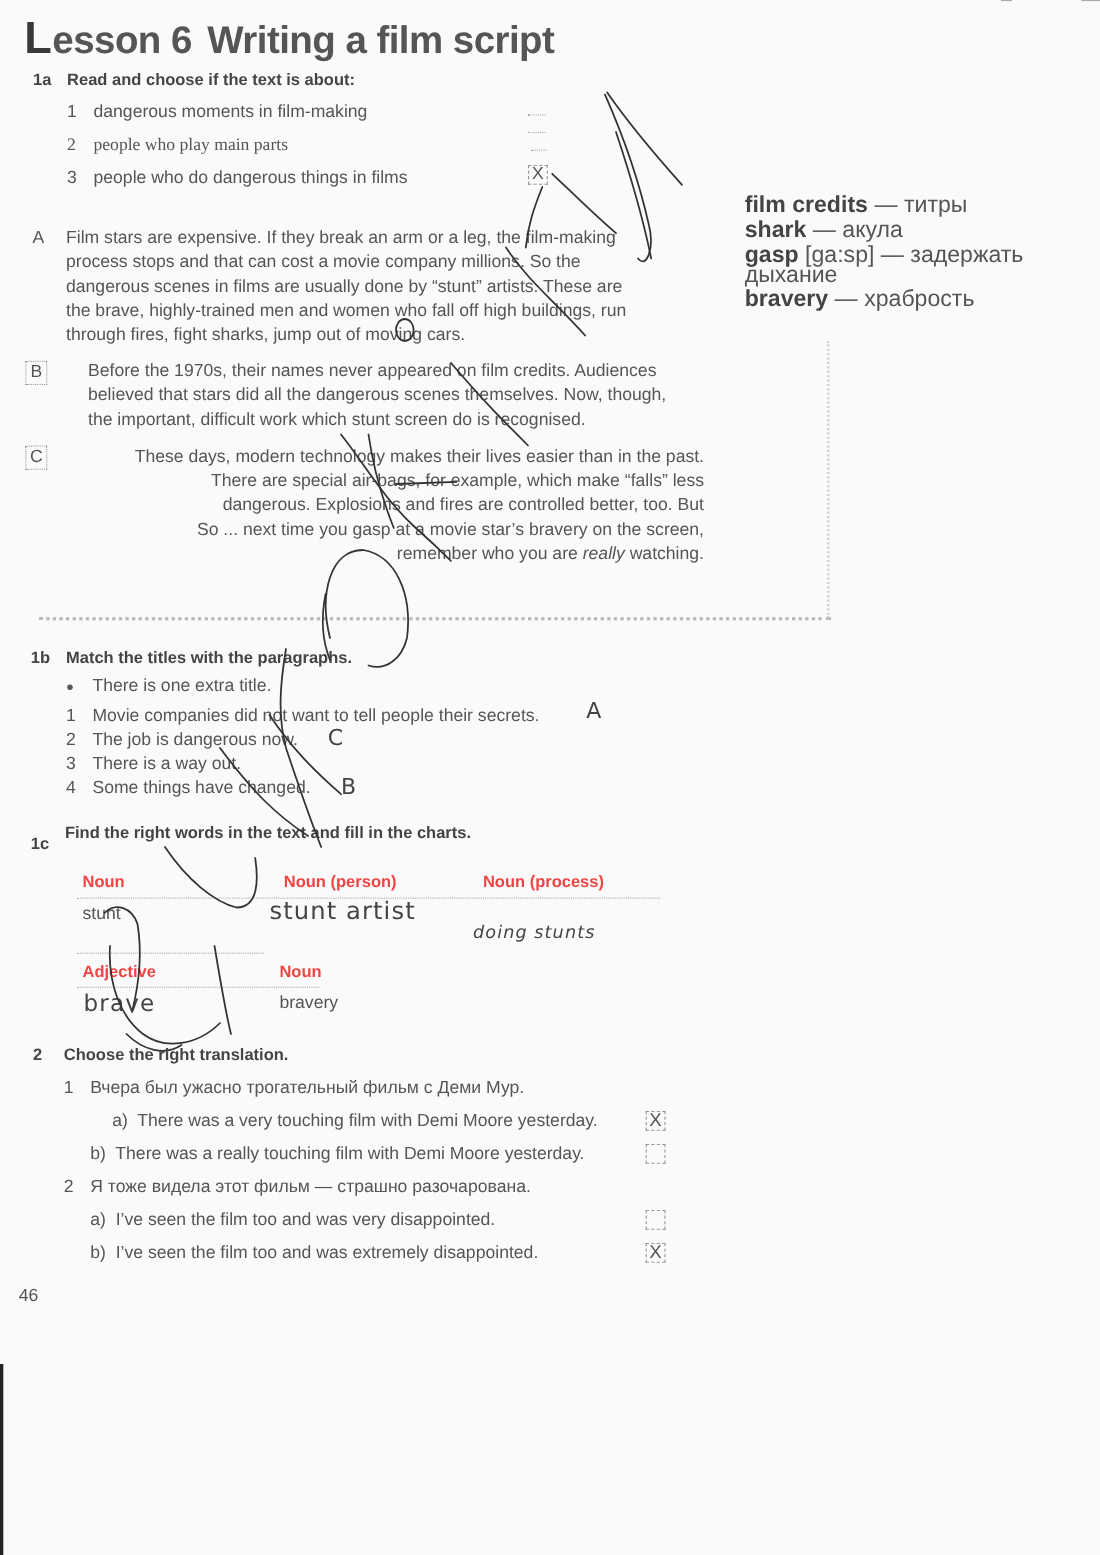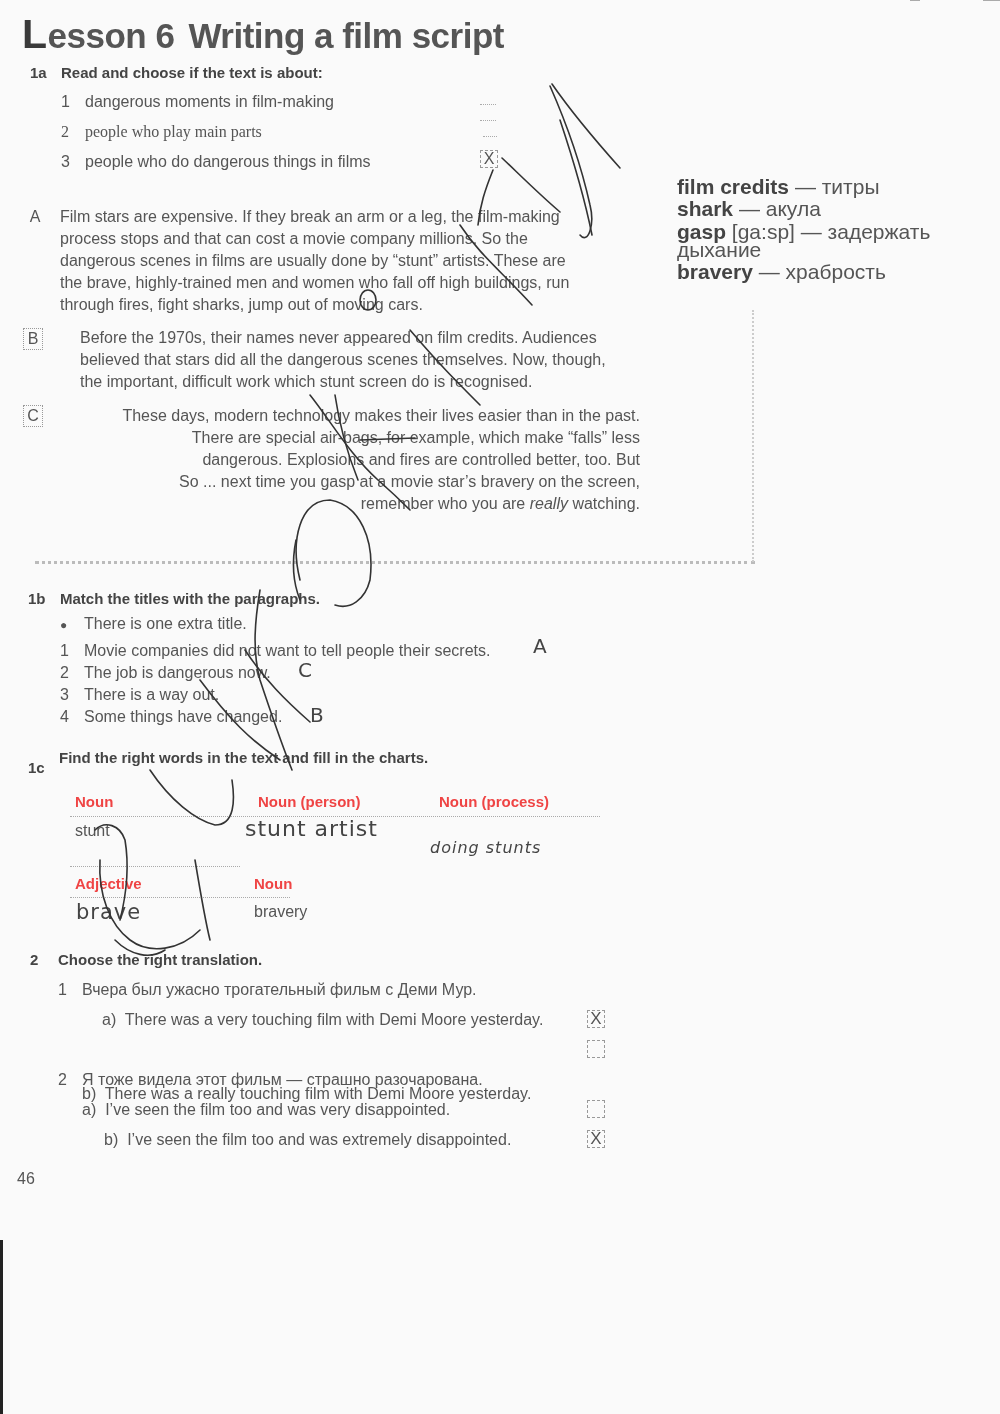--- a/index.html
+++ b/index.html
@@ -122,27 +122,27 @@
 <div class="abs dots" style="left:70px; top:897px; width:220px;"></div>
 <div class="abs hand" style="left:76px; top:900px; font-size:21px; font-style:normal;">brave</div>
 <div class="abs gval" style="left:254px; top:903px;">bravery</div>
 
 <div class="abs sec-num" style="left:30px; top:951px;">2</div>
 <div class="abs sec-head" style="left:58px; top:951px;">Choose the right translation.</div>
 
 <div class="abs item" style="left:58px; top:981px;"><span class="n">1</span><span>Вчера был ужасно трогательный фильм с Деми Мур.</span></div>
 <div class="abs item" style="left:82px; top:1011px;margin-left:20px;"><span>a)</span>&nbsp; <span>There was a very touching film with Demi Moore yesterday.</span></div>
 <div class="abs cbox" style="left:587px; top:1010px; text-align:center; line-height:16px; font-size:17px; color:#555;">X</div>
-<div class="abs item" style="left:82px; top:1041px;margin-top:44px;"><span>b)</span>&nbsp; <span>There was a really touching film with Demi Moore yesterday.</span></div>
+<div class="abs item" style="left:82px; top:1041px;"><span>b)</span>&nbsp; <span>There was a really touching film with Demi Moore yesterday.</span></div>
 <div class="abs cbox" style="left:587px; top:1040px;"></div>
 
 <div class="abs item" style="left:58px; top:1071px;"><span class="n">2</span><span>Я тоже видела этот фильм — страшно разочарована.</span></div>
 <div class="abs item" style="left:82px; top:1101px;"><span>a)</span>&nbsp; <span>I’ve seen the film too and was very disappointed.</span></div>
 <div class="abs cbox" style="left:587px; top:1100px;"></div>
-<div class="abs item" style="left:82px; top:1131px;margin-left:22px;"><span>b)</span>&nbsp; <span>I’ve seen the film too and was extremely disappointed.</span></div>
+<div class="abs item" style="left:82px; top:1131px;"><span>b)</span>&nbsp; <span>I’ve seen the film too and was extremely disappointed.</span></div>
 <div class="abs cbox" style="left:587px; top:1130px; text-align:center; line-height:16px; font-size:17px; color:#555;">X</div>
 
 <div class="abs pagenum" style="left:17px; top:1170px;">46</div>
 
 <div class="abs leftbar" style="left:0; top:1240px; width:3px; height:174px;"></div>
 <div class="abs" style="left:910px; top:0; width:10px; height:1px; background:#aaa;"></div>
 <div class="abs" style="left:983px; top:0; width:17px; height:1px; background:#aaa;"></div>
 
 <svg class="scrawl" width="1000" height="1414">
   <g fill="none" stroke="#333" stroke-width="1.6" stroke-linecap="round">

